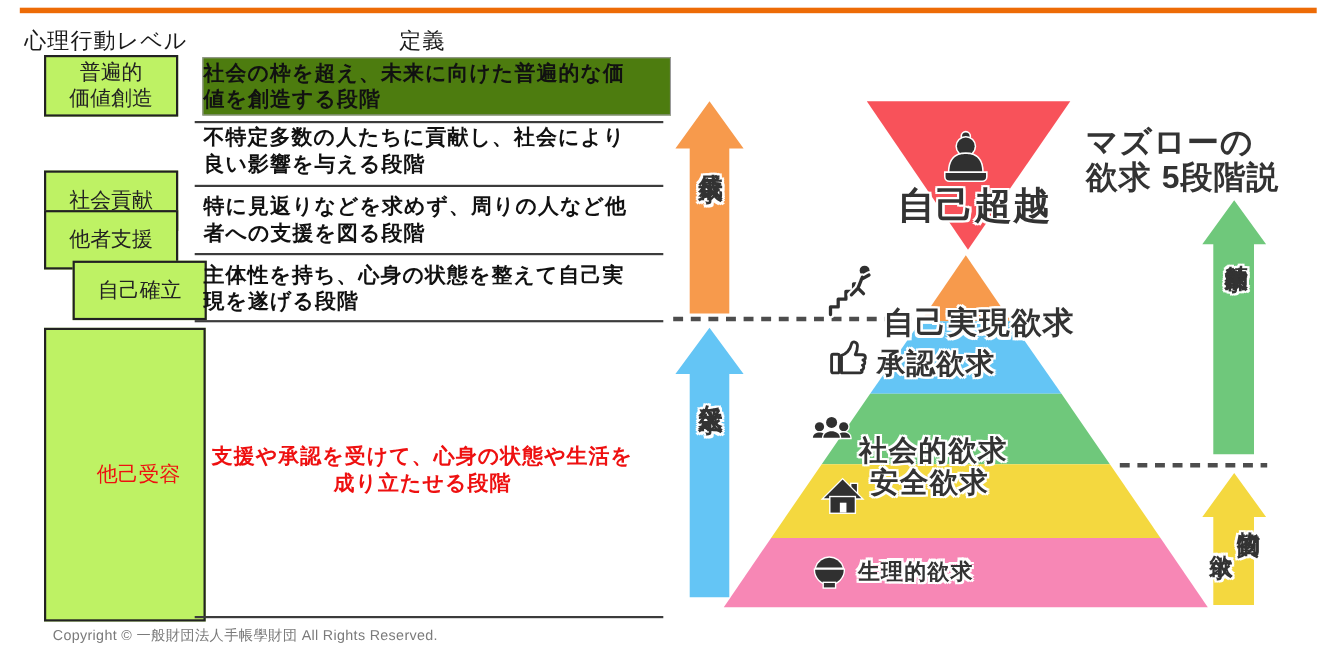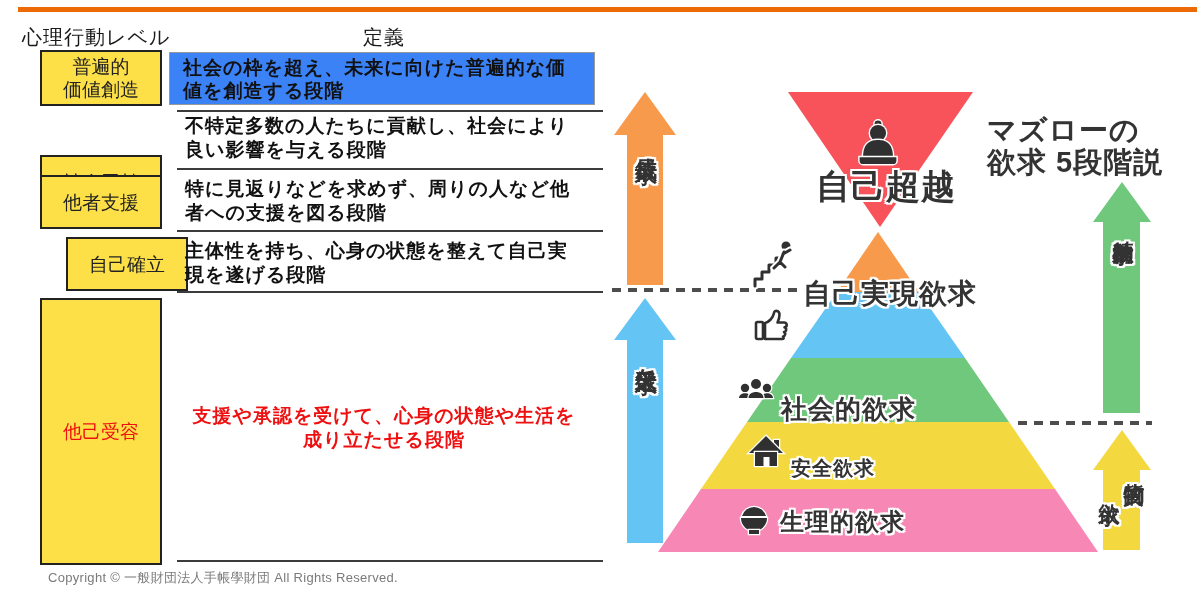--- a/index.html
+++ b/index.html
@@ -5,26 +5,26 @@
   html,body{margin:0;padding:0;background:#fff;}
   .stage{
     position:relative;width:1200px;height:592px;overflow:hidden;background:#fff;
     font-family:"Liberation Sans","DejaVu Sans",sans-serif;color:#222;
   }
   .abs{position:absolute;}
   .pre{white-space:pre-line;}
   .top-bar{position:absolute;left:18px;top:7px;width:1179px;height:5px;background:var(--c-topbar,#ed6b06);}
   .hdr{position:absolute;font-size:20px;color:#1a1a1a;letter-spacing:1px;}
   .lvbox{
-    position:absolute;left:40px;width:118px;border:2px solid #222;background:#fde047;
+    position:absolute;left:40px;width:118px;border:2px solid #222;background:#bef264;
     display:flex;align-items:center;justify-content:center;text-align:center;
     font-size:19px;line-height:23px;color:#222;
   }
-  .lvbox.red{color:var(--c-redtext,#ee1010);}
-  .defbox{position:absolute;left:169px;width:424px;border:1px solid #999;background:#3b82f6;display:flex;align-items:center;justify-content:center;}
+  .lvbox.red{color:var(--c-redtext,#ee1010);padding-left:25px;}
+  .defbox{position:absolute;left:184px;width:424px;border:1px solid #999;background:#4d7c0f;display:flex;align-items:center;}
   .sep{position:absolute;left:177px;width:426px;height:2px;background:#3c3c3c;}
   .deftext{
     position:absolute;left:185px;width:398px;font-size:19px;font-weight:bold;
     line-height:24px;color:#111;letter-spacing:1px;
   }
   .deftext.red{color:var(--c-redtext,#ee1010);text-align:center;}
   .outlined{
     position:absolute;font-weight:bold;color:#333;letter-spacing:1px;
     text-shadow:-2px -2px 0 #fff,2px -2px 0 #fff,-2px 2px 0 #fff,2px 2px 0 #fff,
                  0 -2px 0 #fff,0 2px 0 #fff,-2px 0 0 #fff,2px 0 0 #fff;
@@ -49,21 +49,21 @@
   <div class="top-bar"></div>
 
   <div class="hdr" style="left:22px;top:24px;">心理行動レベル</div>
   <div class="hdr" style="left:363px;top:24px;">定義</div>
 
   <div class="lvbox pre" style="top:50px;height:52px;"><span class="pre">普遍的
 価値創造</span></div>
   <div class="lvbox" style="top:116px;height:51px;margin-top:39px;">
       <span>社会貢献</span>
     </div>
-  <div class="lvbox" style="top:175px;height:50px;">
+  <div class="lvbox" style="top:191px;height:50px;">
       <span>他者支援</span>
     </div>
   <div class="lvbox" style="top:237px;height:50px;margin-left:26px;">
       <span>自己確立</span>
     </div>
   <div class="lvbox red" style="top:298px;height:263px;">
       <span>他己受容</span>
     </div>
 
   <div class="defbox" style="top:52px;height:51px;">
@@ -143,23 +143,24 @@
       <path class="icon-dark" d="M -13,-2 A 13 13 0 0 0 13,-2 Z"></path>
       <rect class="icon-dark" x="-5" y="10" width="10" height="4"></rect>
     </g>
   </svg>
 
   <div class="title" style="left:987px;top:90px;">マズローの
 欲求 5段階説</div>
 
   <div class="outlined" style="left:816px;top:164px;font-size:34px;">自己超越</div>
   <div class="outlined" style="left:803px;top:246px;font-size:28px;margin-top:29px;">自己実現欲求</div>
+  <div class="outlined" style="left:797px;top:313px;font-size:26px;">承認欲求</div>
   <div class="outlined" style="left:781px;top:376px;font-size:26px;margin-top:16px;">社会的欲求</div>
-  <div class="outlined" style="left:791px;top:455px;font-size:20px;">安全欲求</div>
-  <div class="outlined" style="left:780px;top:506px;font-size:24px;">生理的欲求</div>
+  <div class="outlined" style="left:791px;top:421px;font-size:26px;">安全欲求</div>
+  <div class="outlined" style="left:780px;top:506px;font-size:20px;">生理的欲求</div>
 
   <div class="outlined vtext" style="left:631px;top:140px;font-size:22px;letter-spacing:2px;">成長欲求</div>
   <div class="outlined vtext" style="left:631px;top:350px;font-size:22px;letter-spacing:2px;">欠乏欲求</div>
   <div class="outlined vtext" style="left:1109px;top:224px;font-size:21px;letter-spacing:1px;">精神的欲求</div>
   <div class="outlined vtext" style="left:1097px;top:466px;font-size:21px;line-height:25px;letter-spacing:1px;">物質的
 　欲求</div>
 
   <div class="copyright">Copyright © 一般財団法人手帳學財団 All Rights Reserved.</div>
 </div>
 

